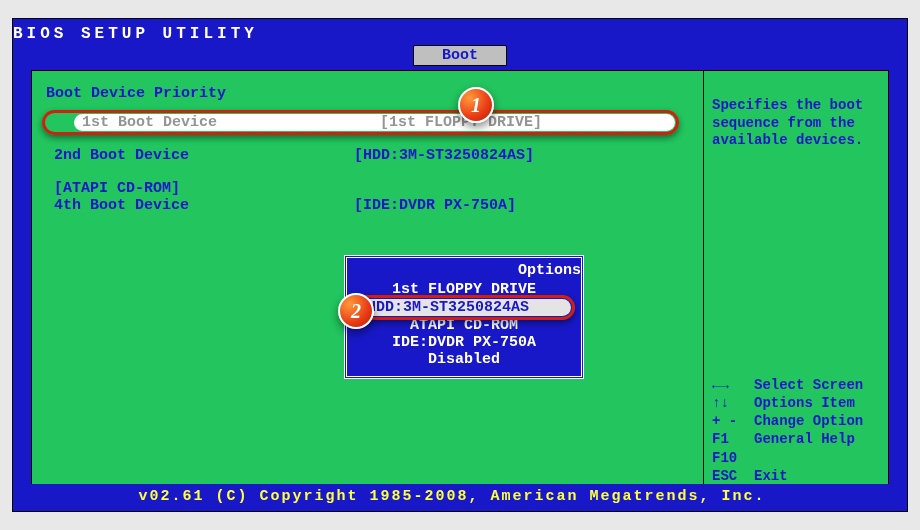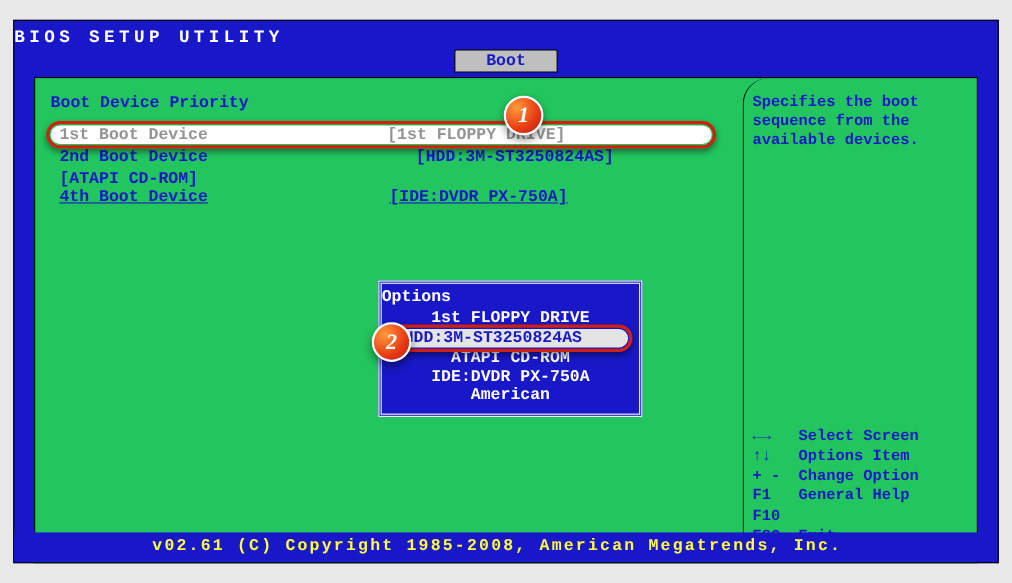--- a/index.html
+++ b/index.html
@@ -30,43 +30,43 @@
   .tab { display: inline-block; background: #bfbfbf; color: #1818c8; padding: 1px 28px; border: 1px solid #000; border-radius: 2px 2px 0 0; }
   .inner {
     background: #22c55e;
     margin: 4px 18px 10px 18px;
     height: 442px;
     display: flex;
     border: 1px solid #000;
     position: relative;
   }
   .left-panel { flex: 1; padding: 14px 0 0 14px; color: #1818c8; position: relative; }
-  .right-panel { width: 213px; border-left: 1px solid #000; padding: 14px 8px; color: #1818c8; font-size: 14px; display:flex; flex-direction:column;border-radius:24px; }
+  .right-panel { width: 185px; border-left: 1px solid #000; padding: 26px 8px; color: #1818c8; font-size: 14px; display:flex; flex-direction:column; }
   .section-title { color: #1818c8; margin-bottom: 12px; }
   .boot-row { display: flex; }
   .boot-label { width: 300px; }
   .boot-value { }
   .row-sel-wrap { position: relative; margin-right: 28px; }
-  .row-sel-back { background: #fff; color: #949494; display: flex; padding: 0 8px; border-radius: 12px; }
+  .row-sel-back { background: #fff; color: #949494; display: flex; padding: 0 8px; border-radius: 12px; margin-left: 28px; }
   .row-sel-back .boot-label { width: 298px; }
   .red-ring {
     position: absolute; inset: -4px; border: 3px solid #d02010;
     border-radius: 16px; box-shadow: 0 3px 6px rgba(0,0,0,.45);
     pointer-events: none;
   }
   .options-box {
     position: absolute;
     top: 184px; left: 312px;
     width: 240px;
     background: #1818c8;
     border: 3px double #fff;
     color: #fff;
     padding: 4px 0 8px 0;
   }
-  .options-title { text-align: left; margin-bottom: 2px; }
+  .options-title { text-align: right; margin-bottom: 2px; }
   .opt { padding: 0 14px; white-space: nowrap; text-align: center; }
   .opt-wrap { position: relative; margin: 1px 10px; }
   .opt-sel { background: #e4e4e4; color: #1818c8; border-radius: 10px; padding: 0 10px; }
   .badge {
     position: absolute;
     width: 36px; height: 36px;
     border-radius: 50%;
     background: radial-gradient(circle at 30% 28%, #ff9a3a, #e83a15 60%, #b41e06);
     border: 2px solid #fff;
     color: #fff;
@@ -105,42 +105,42 @@
     <div class="left-panel">
       <div class="section-title">Boot Device Priority</div>
 
       <div class="row-sel-wrap">
         <div class="row-sel-back">
           <span class="boot-label">1st Boot Device</span>
           <span class="boot-value">[1st FLOPPY DRIVE]</span>
         </div>
         <div class="red-ring"></div>
       </div>
-      <div class="boot-row" style="padding:3px 8px;gap:24px;">
+      <div class="boot-row" style="padding:16px 8px;">
         <span class="boot-label">2nd Boot Device</span>
         <span class="boot-value">[HDD:3M-ST3250824AS]</span>
       </div>
       <div class="boot-row" style="padding:0 8px;">
         <span class="boot-value">[ATAPI CD-ROM]</span>
       </div>
-      <div class="boot-row" style="padding:0 8px;text-decoration:underline;">
+      <div class="boot-row" style="padding:0 8px;">
         <span class="boot-label">4th Boot Device</span>
         <span class="boot-value">[IDE:DVDR PX-750A]</span>
       </div>
 
       <div class="options-box">
         <div class="options-title">Options</div>
         <div class="opt">1st FLOPPY DRIVE</div>
         <div class="opt-wrap">
           <div class="opt-sel">HDD:3M-ST3250824AS</div>
           <div class="red-ring"></div>
         </div>
         <div class="opt">ATAPI CD-ROM</div>
         <div class="opt">IDE:DVDR PX-750A</div>
-        <div class="opt">American</div>
+        <div class="opt">Disabled</div>
       </div>
 
       <div class="badge" style="top:16px; left:426px;">1</div>
       <div class="badge" style="top:222px; left:306px;">2</div>
     </div>
 
     <div class="right-panel">
       <div class="help-text">
         <p>Specifies the boot sequence from the available devices.</p>
       </div>

